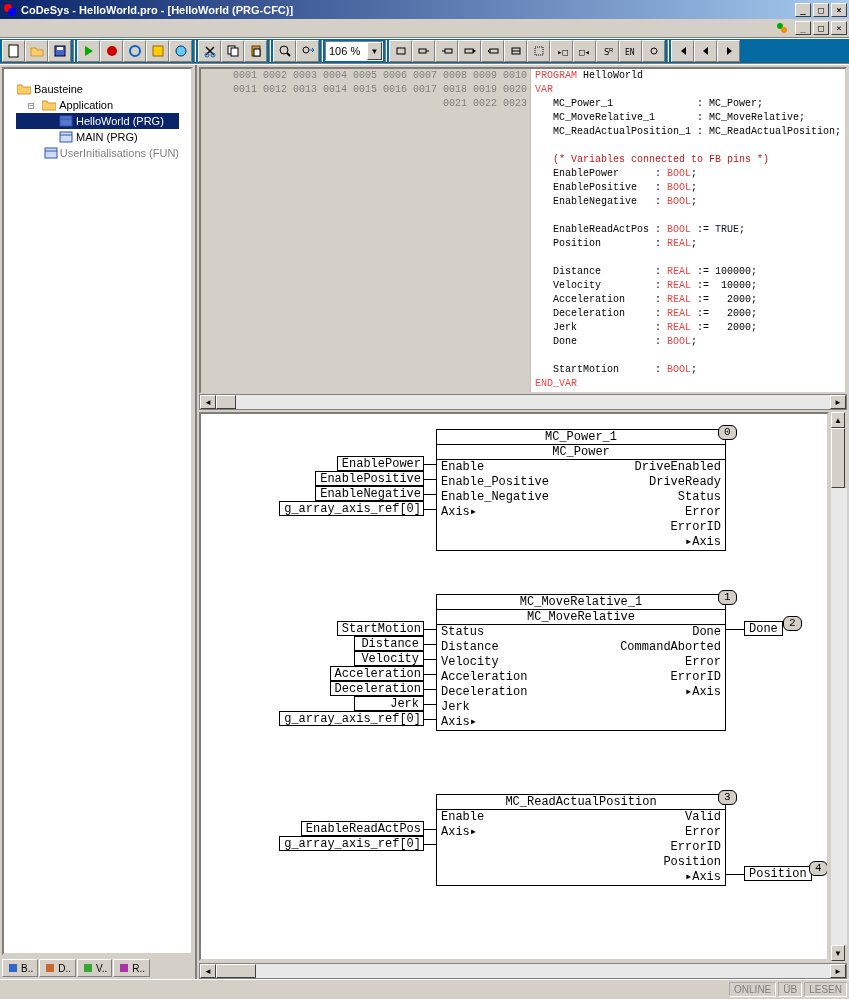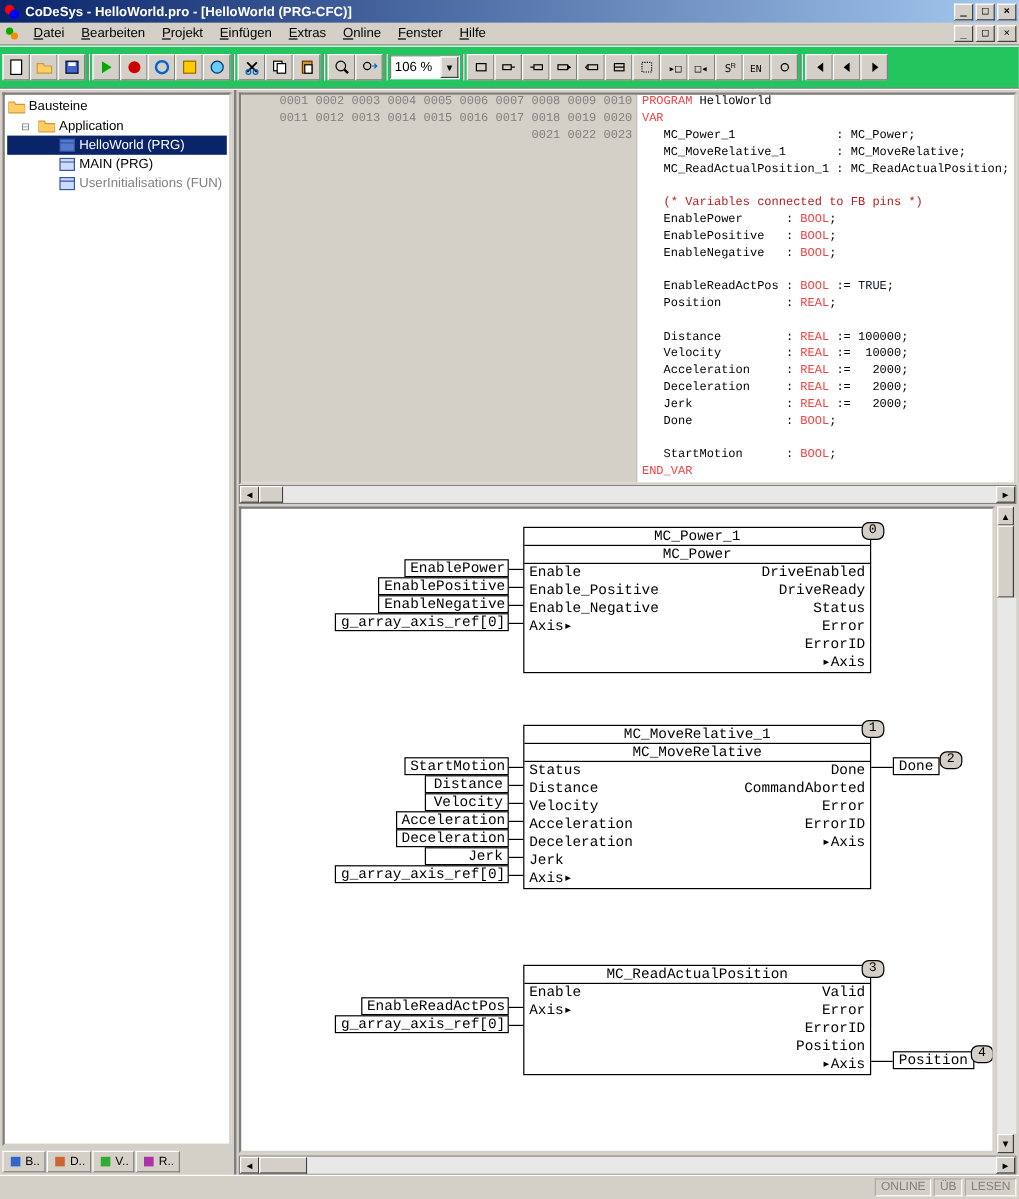--- a/index.html
+++ b/index.html
@@ -57,22 +57,22 @@
   flex:1;
   height: 100%;
 }
 .menuitem {
   padding: 2px 7px;
   color: #000;
   cursor: default;
 }
 .menuitem u { text-decoration: underline; }
 .toolbar {
-  height: 36px;
-  background: #22c55e;
+  height: 26px;
+  background: #0369a1;
   border-top: 1px solid #fff;
   border-bottom: 1px solid #808080;
   display: flex;
   align-items: center;
   padding: 0 2px;
 }
 .tbtn {
   width: 23px; height: 22px;
   border: 1px solid; border-color: #fff #808080 #808080 #fff;
   display: flex; align-items: center; justify-content: center;
@@ -100,21 +100,21 @@
   display: flex;
   flex-direction: column;
   border-right: 2px solid #808080;
 }
 .tree {
   flex: 1;
   background: #fff;
   border: 2px inset #d4d0c8;
   margin: 2px;
   overflow: auto;
-  padding: 2px;
+  padding: 12px;
 }
 .tree-item {
   display: flex;
   align-items: center;
   height: 16px;
   white-space: nowrap;
 }
 .tree-item.selected { background: #0a246a; color:#fff; }
 .tree-item .ticon { width: 16px; height:14px; display:inline-flex; align-items:center; justify-content:center; margin-right:2px; }
 .tree-indent { display:inline-block; }
@@ -281,30 +281,20 @@
   </div>
 </div>
 
 <div class="secondbar">
   <span class="icon" style="margin-right:3px;">
     <svg width="14" height="14">
         <circle cx="5" cy="5" r="3" fill="#00aa00"></circle>
         <circle cx="9" cy="9" r="3" fill="#ff8800"></circle>
       </svg>
   </span>
-  <div class="menubar" id="menubar">
-      <div class="menuitem"><u>D</u>atei</div>
-      <div class="menuitem"><u>B</u>earbeiten</div>
-      <div class="menuitem"><u>P</u>rojekt</div>
-      <div class="menuitem"><u>E</u>infügen</div>
-      <div class="menuitem"><u>E</u>xtras</div>
-      <div class="menuitem"><u>O</u>nline</div>
-      <div class="menuitem"><u>F</u>enster</div>
-      <div class="menuitem"><u>H</u>ilfe</div>
-    </div>
   <div class="winbtn">_</div>
   <div class="winbtn">□</div>
   <div class="winbtn">×</div>
 </div>
 
 <div class="toolbar">
   <div class="tbtn">
       <svg width="14" height="14">
         <rect x="2" y="1" width="9" height="12" fill="#fff" stroke="#000"></rect>
       </svg>

